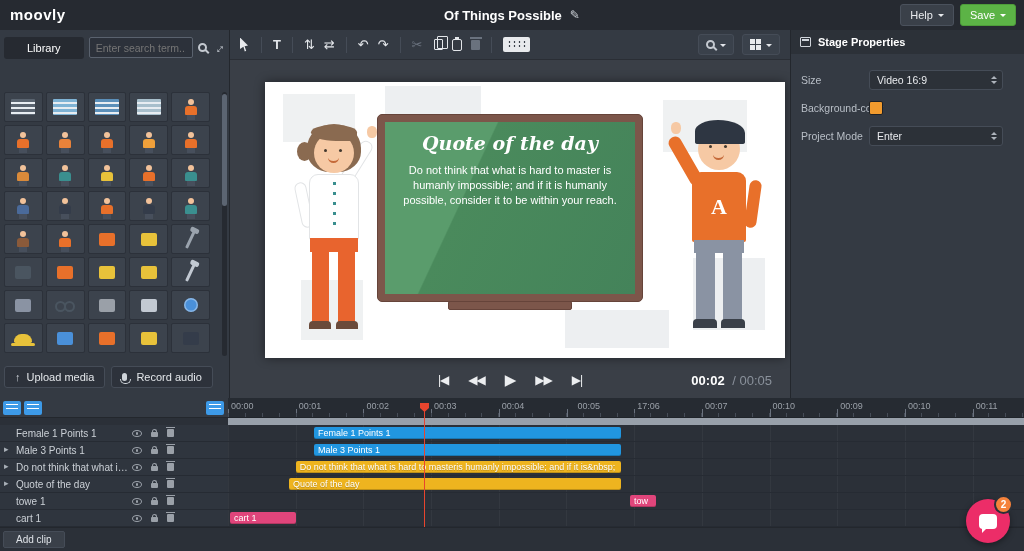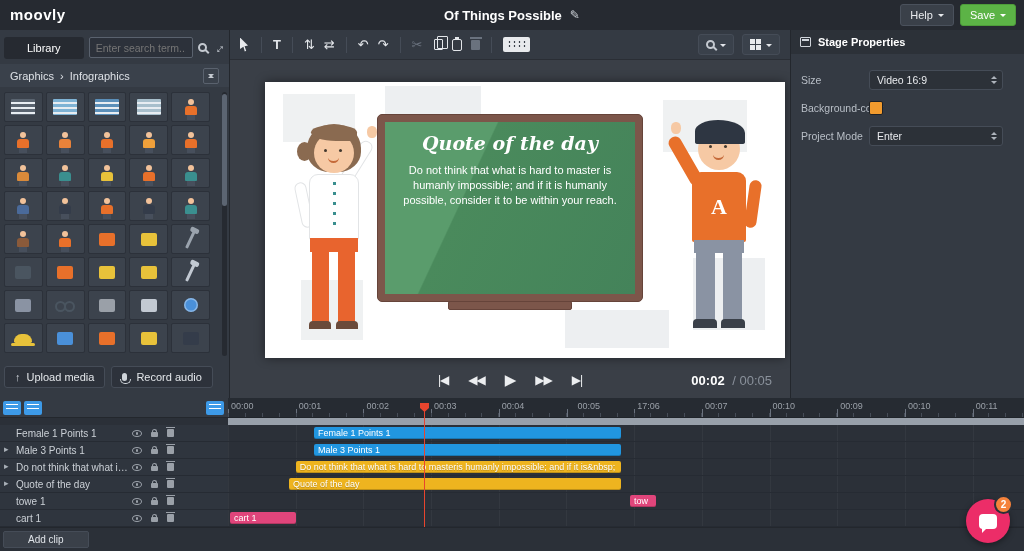--- a/index.html
+++ b/index.html
@@ -176,21 +176,21 @@
   .trash-ic::before{content:"";position:absolute;top:-2.5px;left:-1px;width:9px;height:1.5px;background:#9aa0a8}
   .lanes{position:absolute;left:228px;top:27px;width:796px;background-image:repeating-linear-gradient(90deg,rgba(255,255,255,.04) 0 1px,transparent 1px 67.7px)}
   .lane{position:relative;height:17px;border-bottom:1px solid #262b33}
   .clip{position:absolute;top:2px;height:12px;border-radius:2px;font-size:9px;line-height:12px;color:#fff;padding:0 4px;white-space:nowrap;overflow:hidden;cursor:pointer;box-shadow:inset 0 -1px rgba(0,0,0,.2)}
   .clip-blue{background:#2196e0}
   .clip-yellow{background:#eeb41f;text-shadow:0 1px 1px rgba(0,0,0,.25)}
   .clip-pink{background:#e0457b}
   .playhead{position:absolute;left:424px;top:6px;width:1px;height:123px;background:#e8452e;z-index:6}
   .ph-grip{position:absolute;left:420px;top:5px;width:9px;height:9px;background:#e8452e;clip-path:polygon(0 0,100% 0,100% 55%,50% 100%,0 55%);z-index:7;cursor:grab}
   .tl-bottom{position:absolute;left:0;top:129px;width:1024px;height:24px;background:#2b3038;border-top:1px solid #23272d}
-  .add-clip{position:absolute;left:3px;top:3px;background:#3a4049;border:1px solid #454c57;border-radius:2px;color:#dfe3e8;font-size:10px;padding:2px 24px;cursor:pointer}
+  .add-clip{position:absolute;left:3px;top:3px;background:#3a4049;border:1px solid #454c57;border-radius:2px;color:#dfe3e8;font-size:10px;padding:2px 12px;cursor:pointer}
 
   
   .chat{position:absolute;right:14px;bottom:8px;width:44px;height:44px;border-radius:50%;background:#ec2d68;box-shadow:0 2px 6px rgba(0,0,0,.4);display:flex;align-items:center;justify-content:center;cursor:pointer;z-index:30}
   .chat-ic{width:18px;height:15px;background:#fff;border-radius:4px;position:relative}
   .chat-ic::after{content:"";position:absolute;left:3px;bottom:-4px;border:4px solid transparent;border-top-color:#fff;border-left-color:#fff}
   .chat-badge{position:absolute;top:-4px;right:-3px;width:19px;height:19px;border-radius:50%;background:#f5823b;color:#fff;font-size:10px;font-weight:bold;display:flex;align-items:center;justify-content:center;border:2px solid #2b3038}
 </style>
 </head>
 <body>
 
@@ -213,26 +213,20 @@
         </div>
     </div>
   </header>
 
   <aside class="sidebar">
     <div class="lib-row">
       <div class="tab-library">Library</div>
       <input class="search-input" placeholder="Enter search term..." style="">
       <span class="mag"></span>
       <span class="expand-glyph">↔</span>
-    </div>
-    <div class="breadcrumb">
-      <span>Graphics</span>
-      <span>›</span>
-      <span>Infographics</span>
-      <span class="bc-dd"></span>
     </div>
     <div class="thumbs">
         <div class="thumb">
           <span class="shape kind-table" style="--c: #5a6470;"></span>
         </div>
         <div class="thumb">
           <span class="shape kind-table" style="--c: #7fb3d5;"></span>
         </div>
         <div class="thumb">
           <span class="shape kind-table" style="--c: #5b8fb9;"></span>

